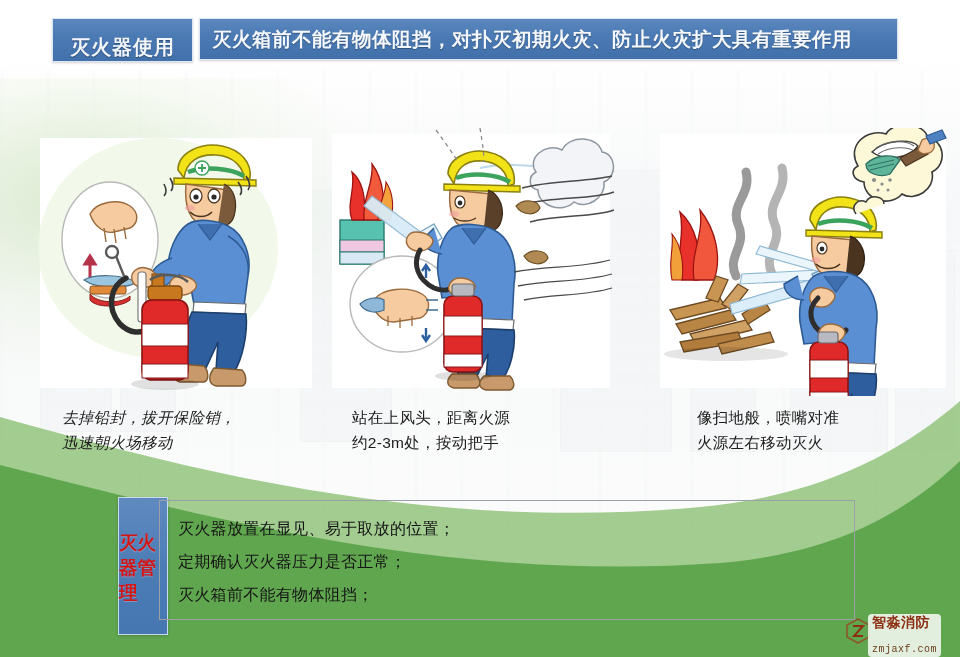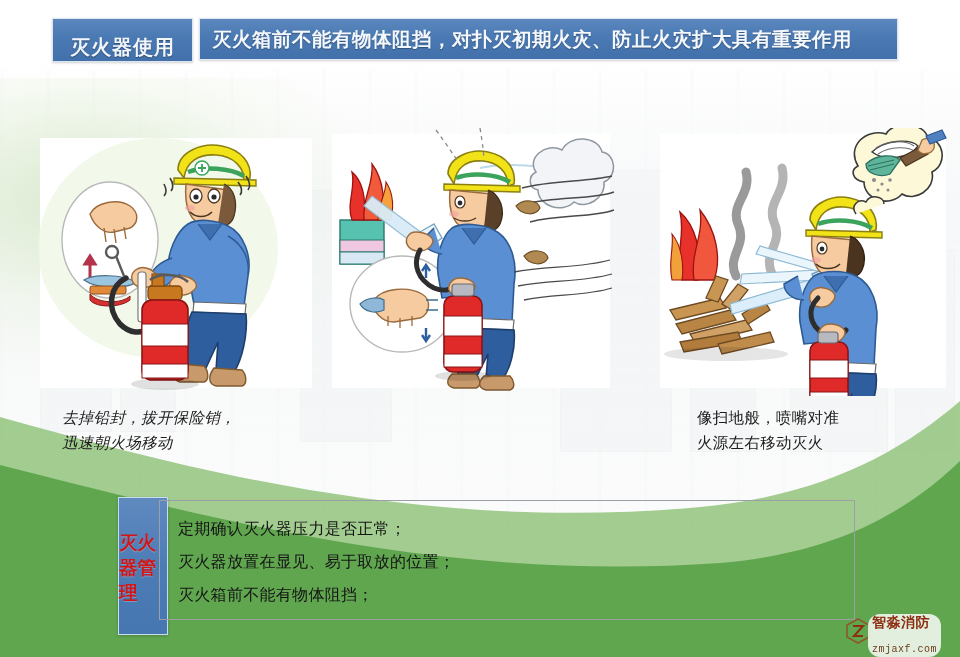--- a/index.html
+++ b/index.html
@@ -175,21 +175,21 @@
     position: absolute;
     left: 846px; top: 614px;
     width: 108px; height: 34px;
     display: flex;
     align-items: center;
   }
   .wm-badge {
     position: absolute;
     left: 22px; top: 0;
     background: rgba(255,255,255,.82);
-    border-radius: 12px;
+    border-radius: 4px;
     padding: 1px 4px 2px 4px;
     line-height: 1;
   }
   .wm-cn {
     color: #8c2f12;
     font-size: 14px;
     font-weight: 700;
     letter-spacing: .5px;
     display: block;
   }
@@ -445,31 +445,33 @@
         <circle cx="222" cy="56" r="1.6" fill="#8a8a8a"></circle>
         <circle cx="230" cy="52" r="1.8" fill="#8a8a8a"></circle>
         <circle cx="218" cy="62" r="1.5" fill="#8a8a8a"></circle>
         <circle cx="228" cy="62" r="1.5" fill="#8a8a8a"></circle>
       </svg>
     </div>
   </div>
 
   <div class="caption cap1">去掉铅封，拔开保险销，
 迅速朝火场移动</div>
+  <div class="caption cap2">站在上风头，距离火源
+约2-3m处，按动把手</div>
   <div class="caption cap3">像扫地般，喷嘴对准
 火源左右移动灭火</div>
 
   <div class="vlabel">
     <span>灭火器管理</span>
   </div>
 
   <div class="rulebox"></div>
   <div class="rules">
+    <div class="rule">灭火器放置在显见、易于取放的位置；</div>
     <div class="rule">定期确认灭火器压力是否正常；</div>
-    <div class="rule">灭火器放置在显见、易于取放的位置；</div>
     <div class="rule">灭火箱前不能有物体阻挡；</div>
   </div>
 
   <div class="watermark">
     <svg width="24" height="26" viewBox="0 0 24 26">
       <path d="M12,1 L23,7 L23,19 L12,25 L1,19 L1,7 Z" fill="none" stroke="#8c5a2a" stroke-width="1.6"></path>
       <path d="M7,8 L17,8 L8,18 L17,18" fill="none" stroke="#8c2f12" stroke-width="2"></path>
     </svg>
     <div class="wm-badge">
       <span class="wm-cn">智淼消防</span>

